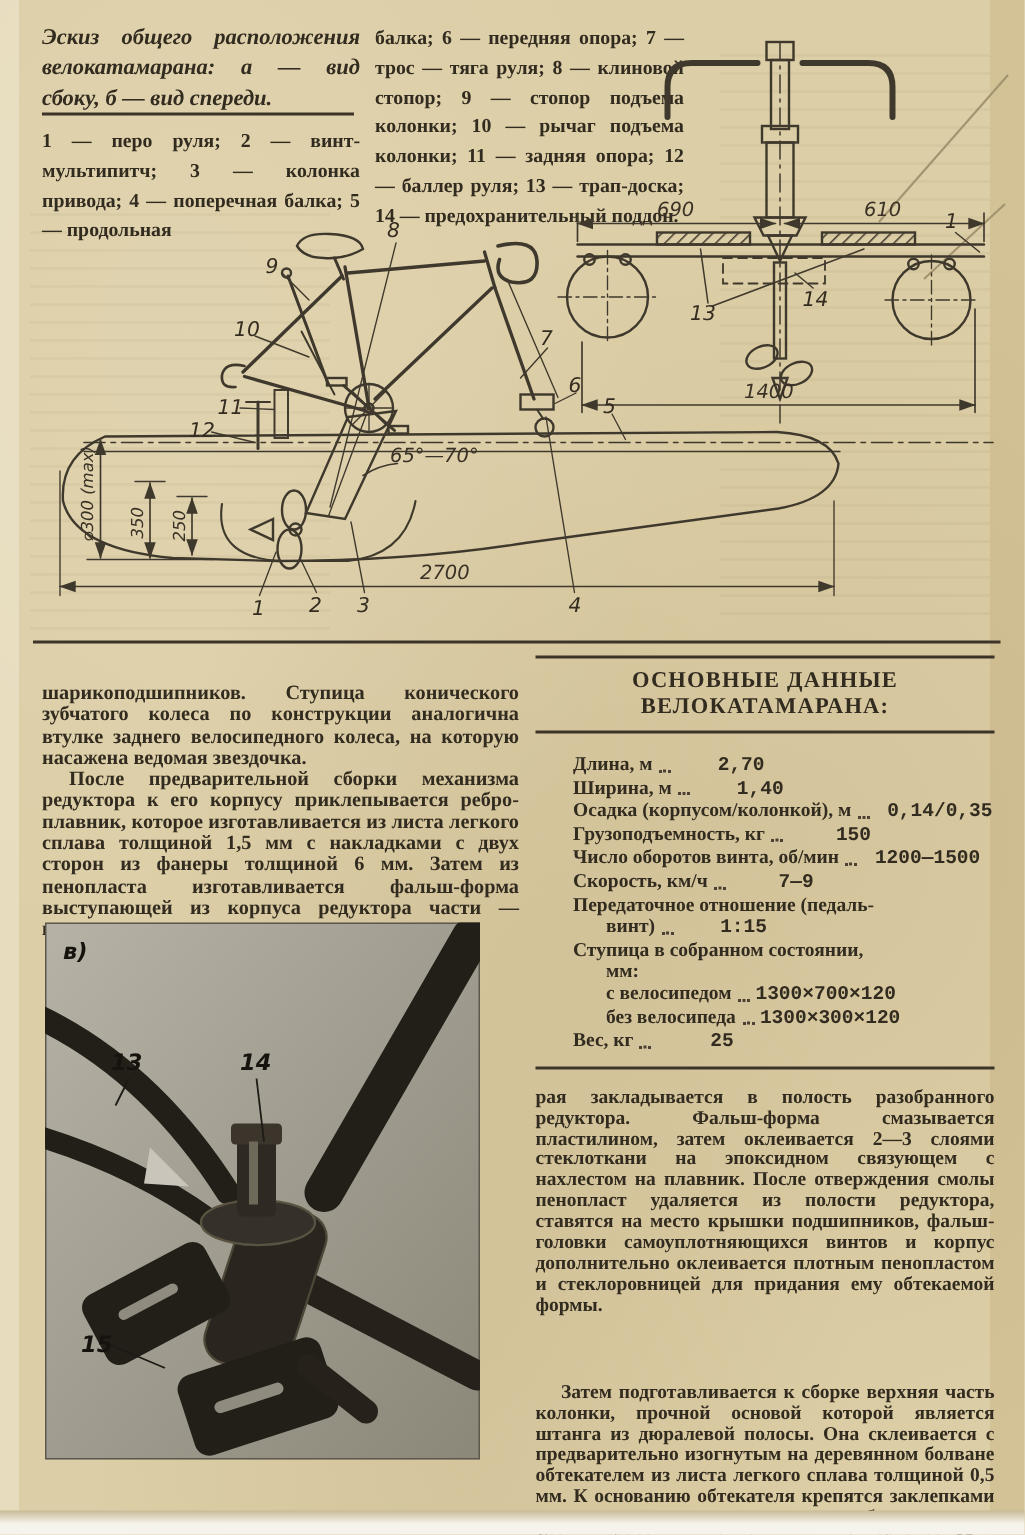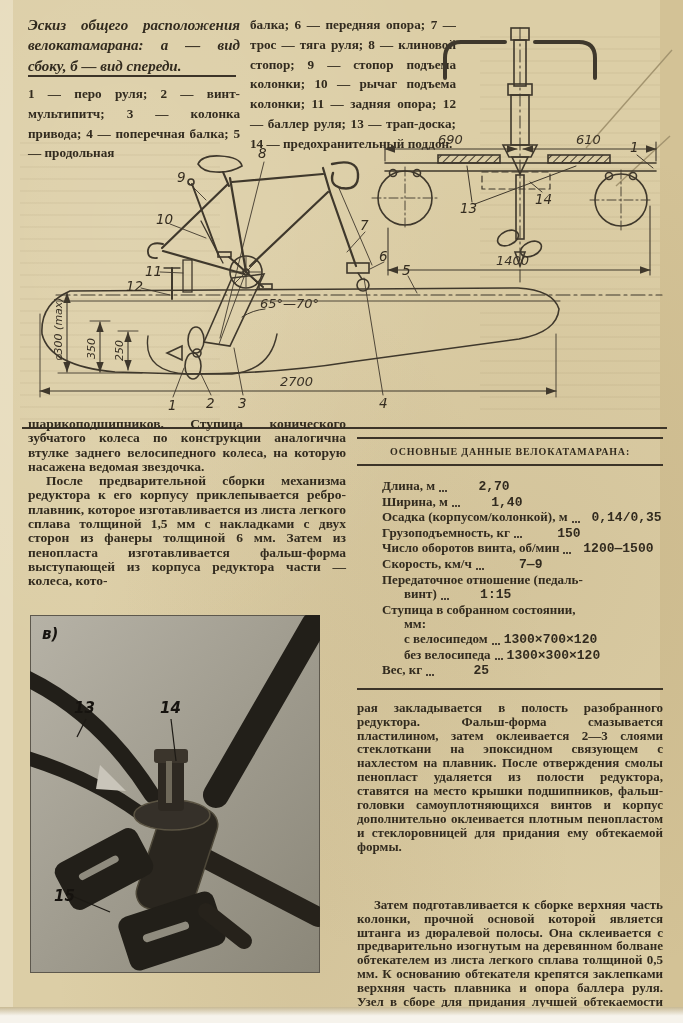--- a/index.html
+++ b/index.html
@@ -21,26 +21,26 @@
     background:linear-gradient(#c8ba95,#f6f3ec 55%);}
   .caption{position:absolute;left:28px;top:15px;width:212px;
     font-style:italic;font-weight:700;font-size:15px;line-height:1.36;text-align:justify;}
   .cap-rule{position:absolute;left:28px;top:75px;width:208px;height:2px;background:#3c3428;}
   .legend{font-weight:700;font-size:13.2px;line-height:1.5;text-align:justify;}
   .legend-1{position:absolute;left:28px;top:84px;width:212px;}
   .legend-2{position:absolute;left:250px;top:15px;width:206px;}
   .drawing{position:absolute;left:20px;top:16px;width:655px;height:410px;}
   .mid-rule{position:absolute;left:22px;top:427px;width:645px;height:2px;background:#3c3428;}
   .body-text p{margin:0;font-weight:700;text-align:justify;}
-  .col-left{position:absolute;left:28px;top:417px;width:318px;}
+  .col-left{position:absolute;left:28px;top:455px;width:318px;}
   .col-left p{font-size:13.5px;line-height:14.3px;}
   .col-left p.ind{text-indent:18px;}
   .col-right{position:absolute;left:357px;top:437px;width:306px;}
   .rrule{height:2px;background:#3c3428;}
-  .spec-title{font-weight:700;font-size:10px;letter-spacing:.8px;text-align:center;margin:7px 0;}
+  .spec-title{font-weight:700;font-size:15px;letter-spacing:.8px;text-align:center;margin:7px 0;}
   .spec-table{margin-top:13px;font-weight:700;font-size:13px;}
   .trow{display:flex;align-items:baseline;line-height:14.6px;white-space:nowrap;margin-left:25px;}
   .trow .tlabel{flex:0 0 auto;}
   .trow.ind .tlabel{padding-left:22px;}
   .dots{flex:1 1 aupx;align-self:flex-end;margin:0 4px 3px 4px;border-bottom:2px dotted #4a4134;min-width:8px;}
   .tval{flex:0 0 auto;min-width:86px;text-align:center;font-family:Liberation Mono, monospace;}
   .tab-bottom-rule{margin-top:9px;}
   .col-right .paras{margin-top:11px;}
   .col-right .paras p{font-size:13px;line-height:13.9px;}
   .col-right .paras p.ind{text-indent:17px;margin-top:44px;}

